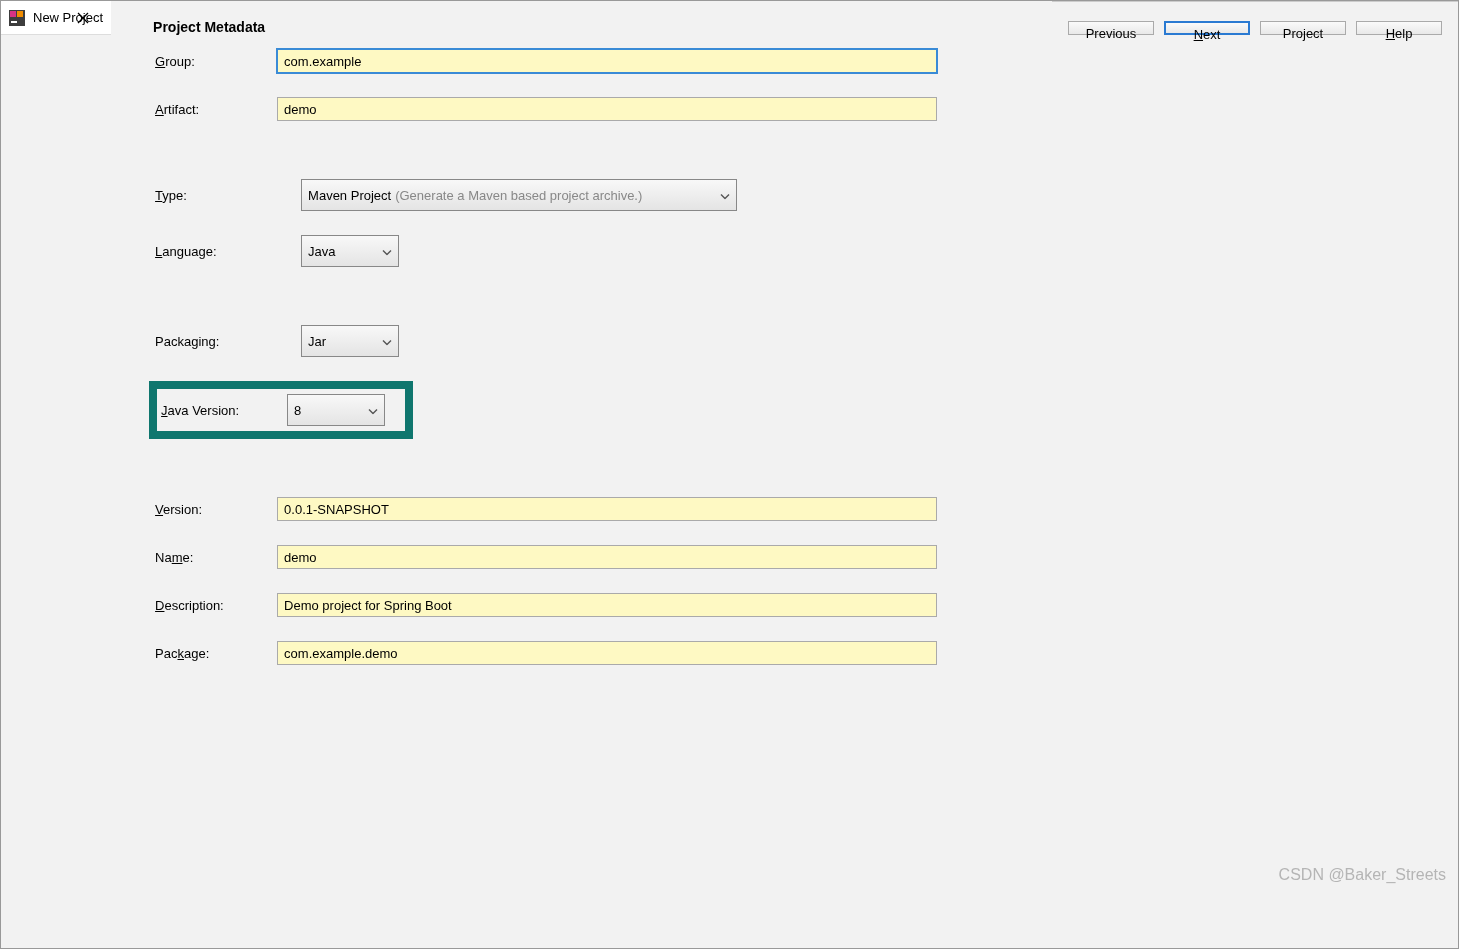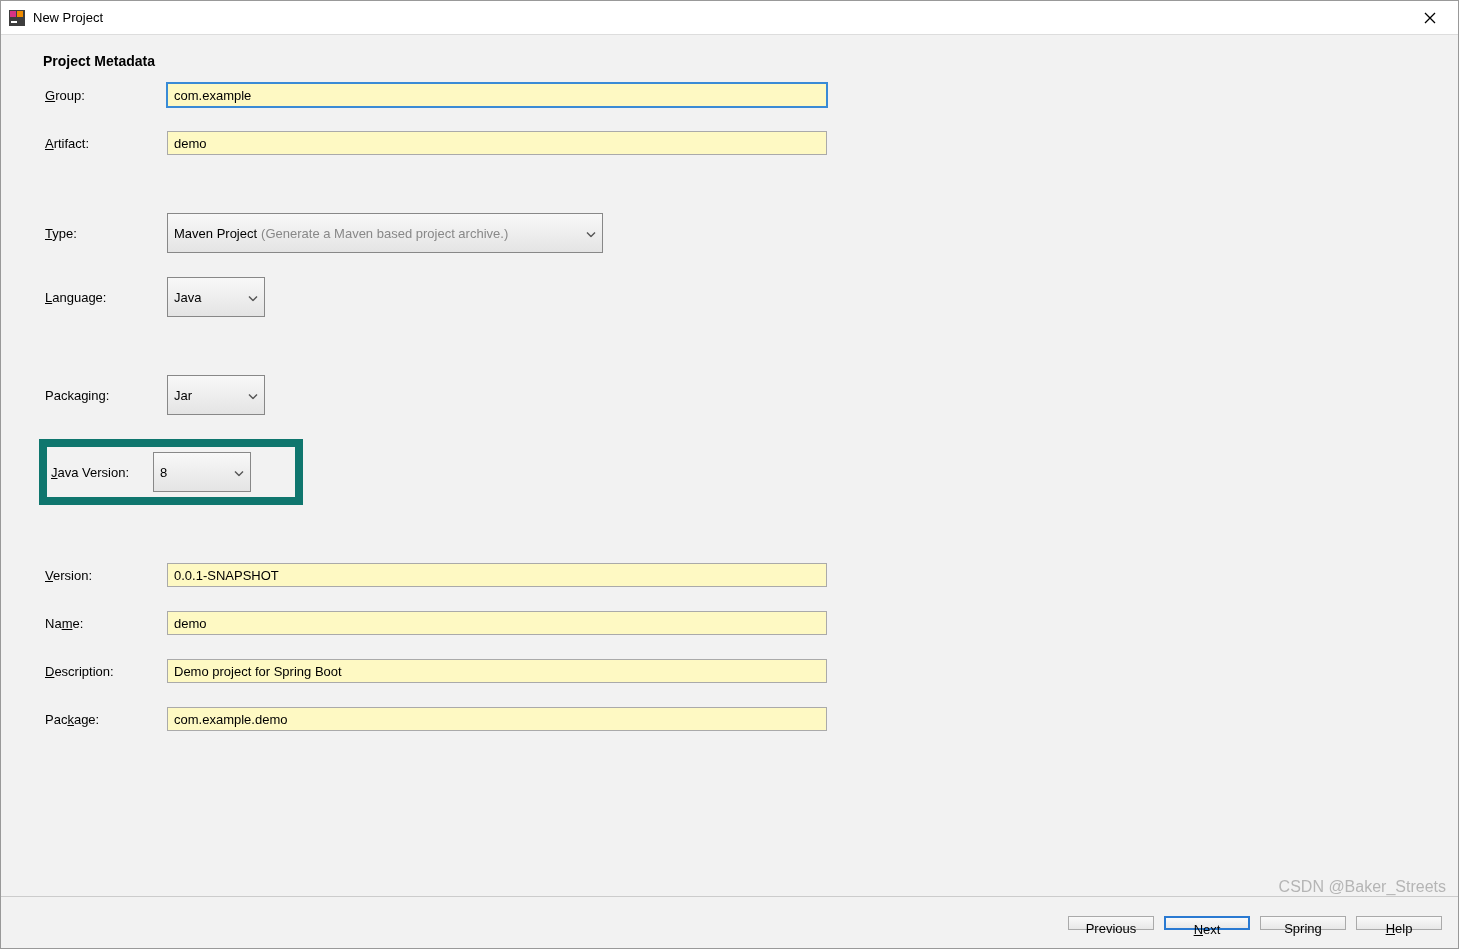--- a/index.html
+++ b/index.html
@@ -11,21 +11,20 @@
   height: 949px;
   overflow: hidden;
   position: relative;
 }
 .dialog {
   width: 1459px;
   height: 949px;
   background: #f2f2f2;
   border: 1px solid #999;
   display: flex;
-  flex-direction: column;
   position: relative;
 }
 .titlebar {
   height: 34px;
   background: #fff;
   border-bottom: 1px solid #ddd;
   display: flex;
   align-items: center;
   padding: 0 8px;
   position: relative;
@@ -84,29 +83,30 @@
   padding: 0 6px;
   font-size: 13px;
   font-family: inherit;
   width: 100%;
 }
 input.text.focused {
   border: 1px solid #3a8bd6;
   outline: 1px solid #3a8bd6;
 }
 .combo {
-  height: 40px;
+  height: 32px;
   border: 1px solid #888;
   background: linear-gradient(#f8f8f8,#e4e4e4);
   display: flex;
   align-items: center;
   padding: 0 4px 0 6px;
   font-size: 13px;
   position: relative;
   cursor: pointer;
+  margin-left: 24px;
 }
 .combo.small { width: 98px; }
 .combo.wide { width: 436px; }
 .combo .hint { color: #888; margin-left: 4px; }
 .combo .chev {
   position: absolute;
   right: 6px;
   top: 50%;
   transform: translateY(-50%);
 }
@@ -144,21 +144,21 @@
   cursor: pointer;
   padding: 4px 10px;
 }
 .btn .u { text-decoration: underline; }
 .btn.primary {
   border: 2px solid #2a7ad2;
 }
 .watermark {
   position: absolute;
   right: 12px;
-  bottom: 52px;
+  bottom: 64px;
   color: rgba(120,120,120,0.5);
   font-size: 16px;
   pointer-events: none;
 }
 svg.chevron { width: 10px; height: 6px; }
 svg.chevron path { stroke: #555; stroke-width: 1.4; fill: none; }
 </style>
 </head>
 <body>
 
@@ -252,17 +252,17 @@
       <input class="text" value="com.example.demo" style="">
 
     </div>
   </div>
 
   <div class="watermark">CSDN @Baker_Streets</div>
 
   <div class="footer">
     <button class="btn"><span>Previous</span></button>
     <button class="btn primary"><span class="u">N</span><span>ext</span></button>
-    <button class="btn"><span>Spring</span></button>
+    <button class="btn"><span>Project</span></button>
     <button class="btn"><span class="u">H</span><span>elp</span></button>
   </div>
 
 </div>
 
 </body></html>

